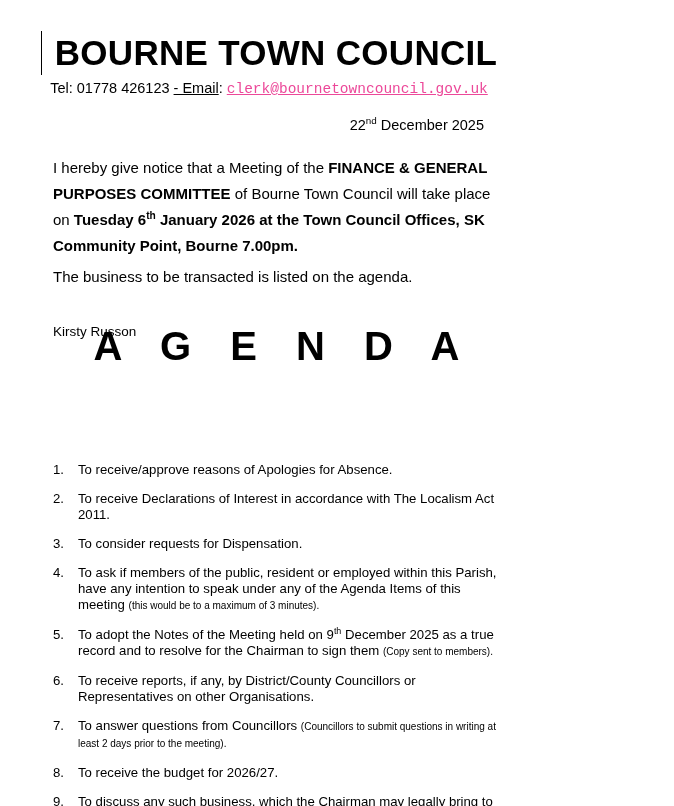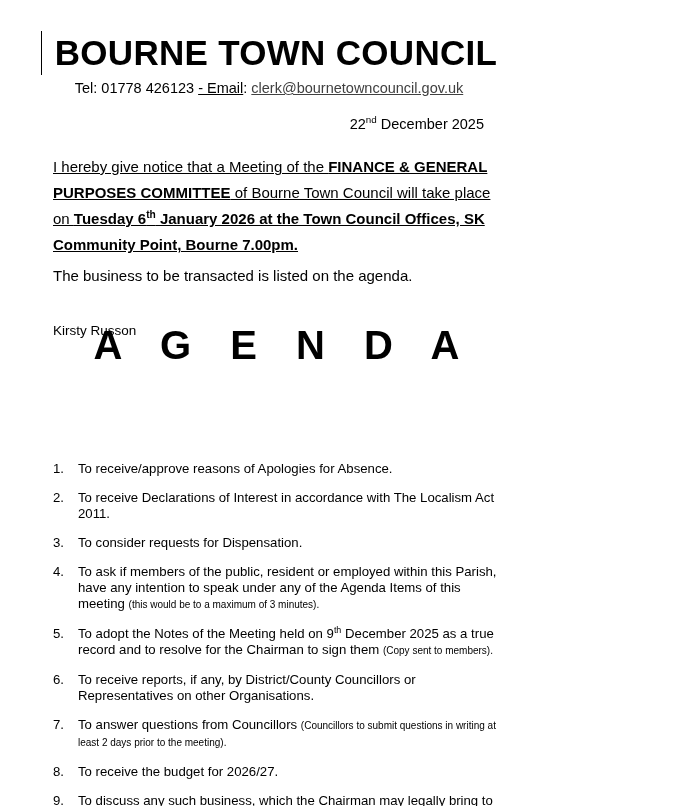--- a/index.html
+++ b/index.html
@@ -58,22 +58,23 @@
   .org-contact {
     font-size: 14.5px;
     line-height: 20px;
     margin-top: 2px;
     white-space: nowrap;
   }
   .contact-emph {
     text-decoration: underline;
   }
   .email-link {
-    color: #404040;
+    color: #ec4899;
     text-decoration: underline;
+    font-family: Liberation Mono, monospace;
   }
 
   
   .date-line {
     text-align: right;
     font-size: 14.5px;
     padding-right: 54px;
     margin-top: 18px;
   }
   sup {
@@ -81,21 +82,20 @@
     vertical-align: super;
     line-height: 0;
   }
 
   
   .notice {
     margin: 22px 46px 0 53px;
     font-size: 15px;
     line-height: 26px;
     text-align: left;
-    text-decoration: underline;
   }
   .notice b { font-weight: bold; }
   .notice-last {
     margin: 7px 46px 0 53px;
     font-size: 15px;
     line-height: 22px;
   }
 
   
   .signature {

